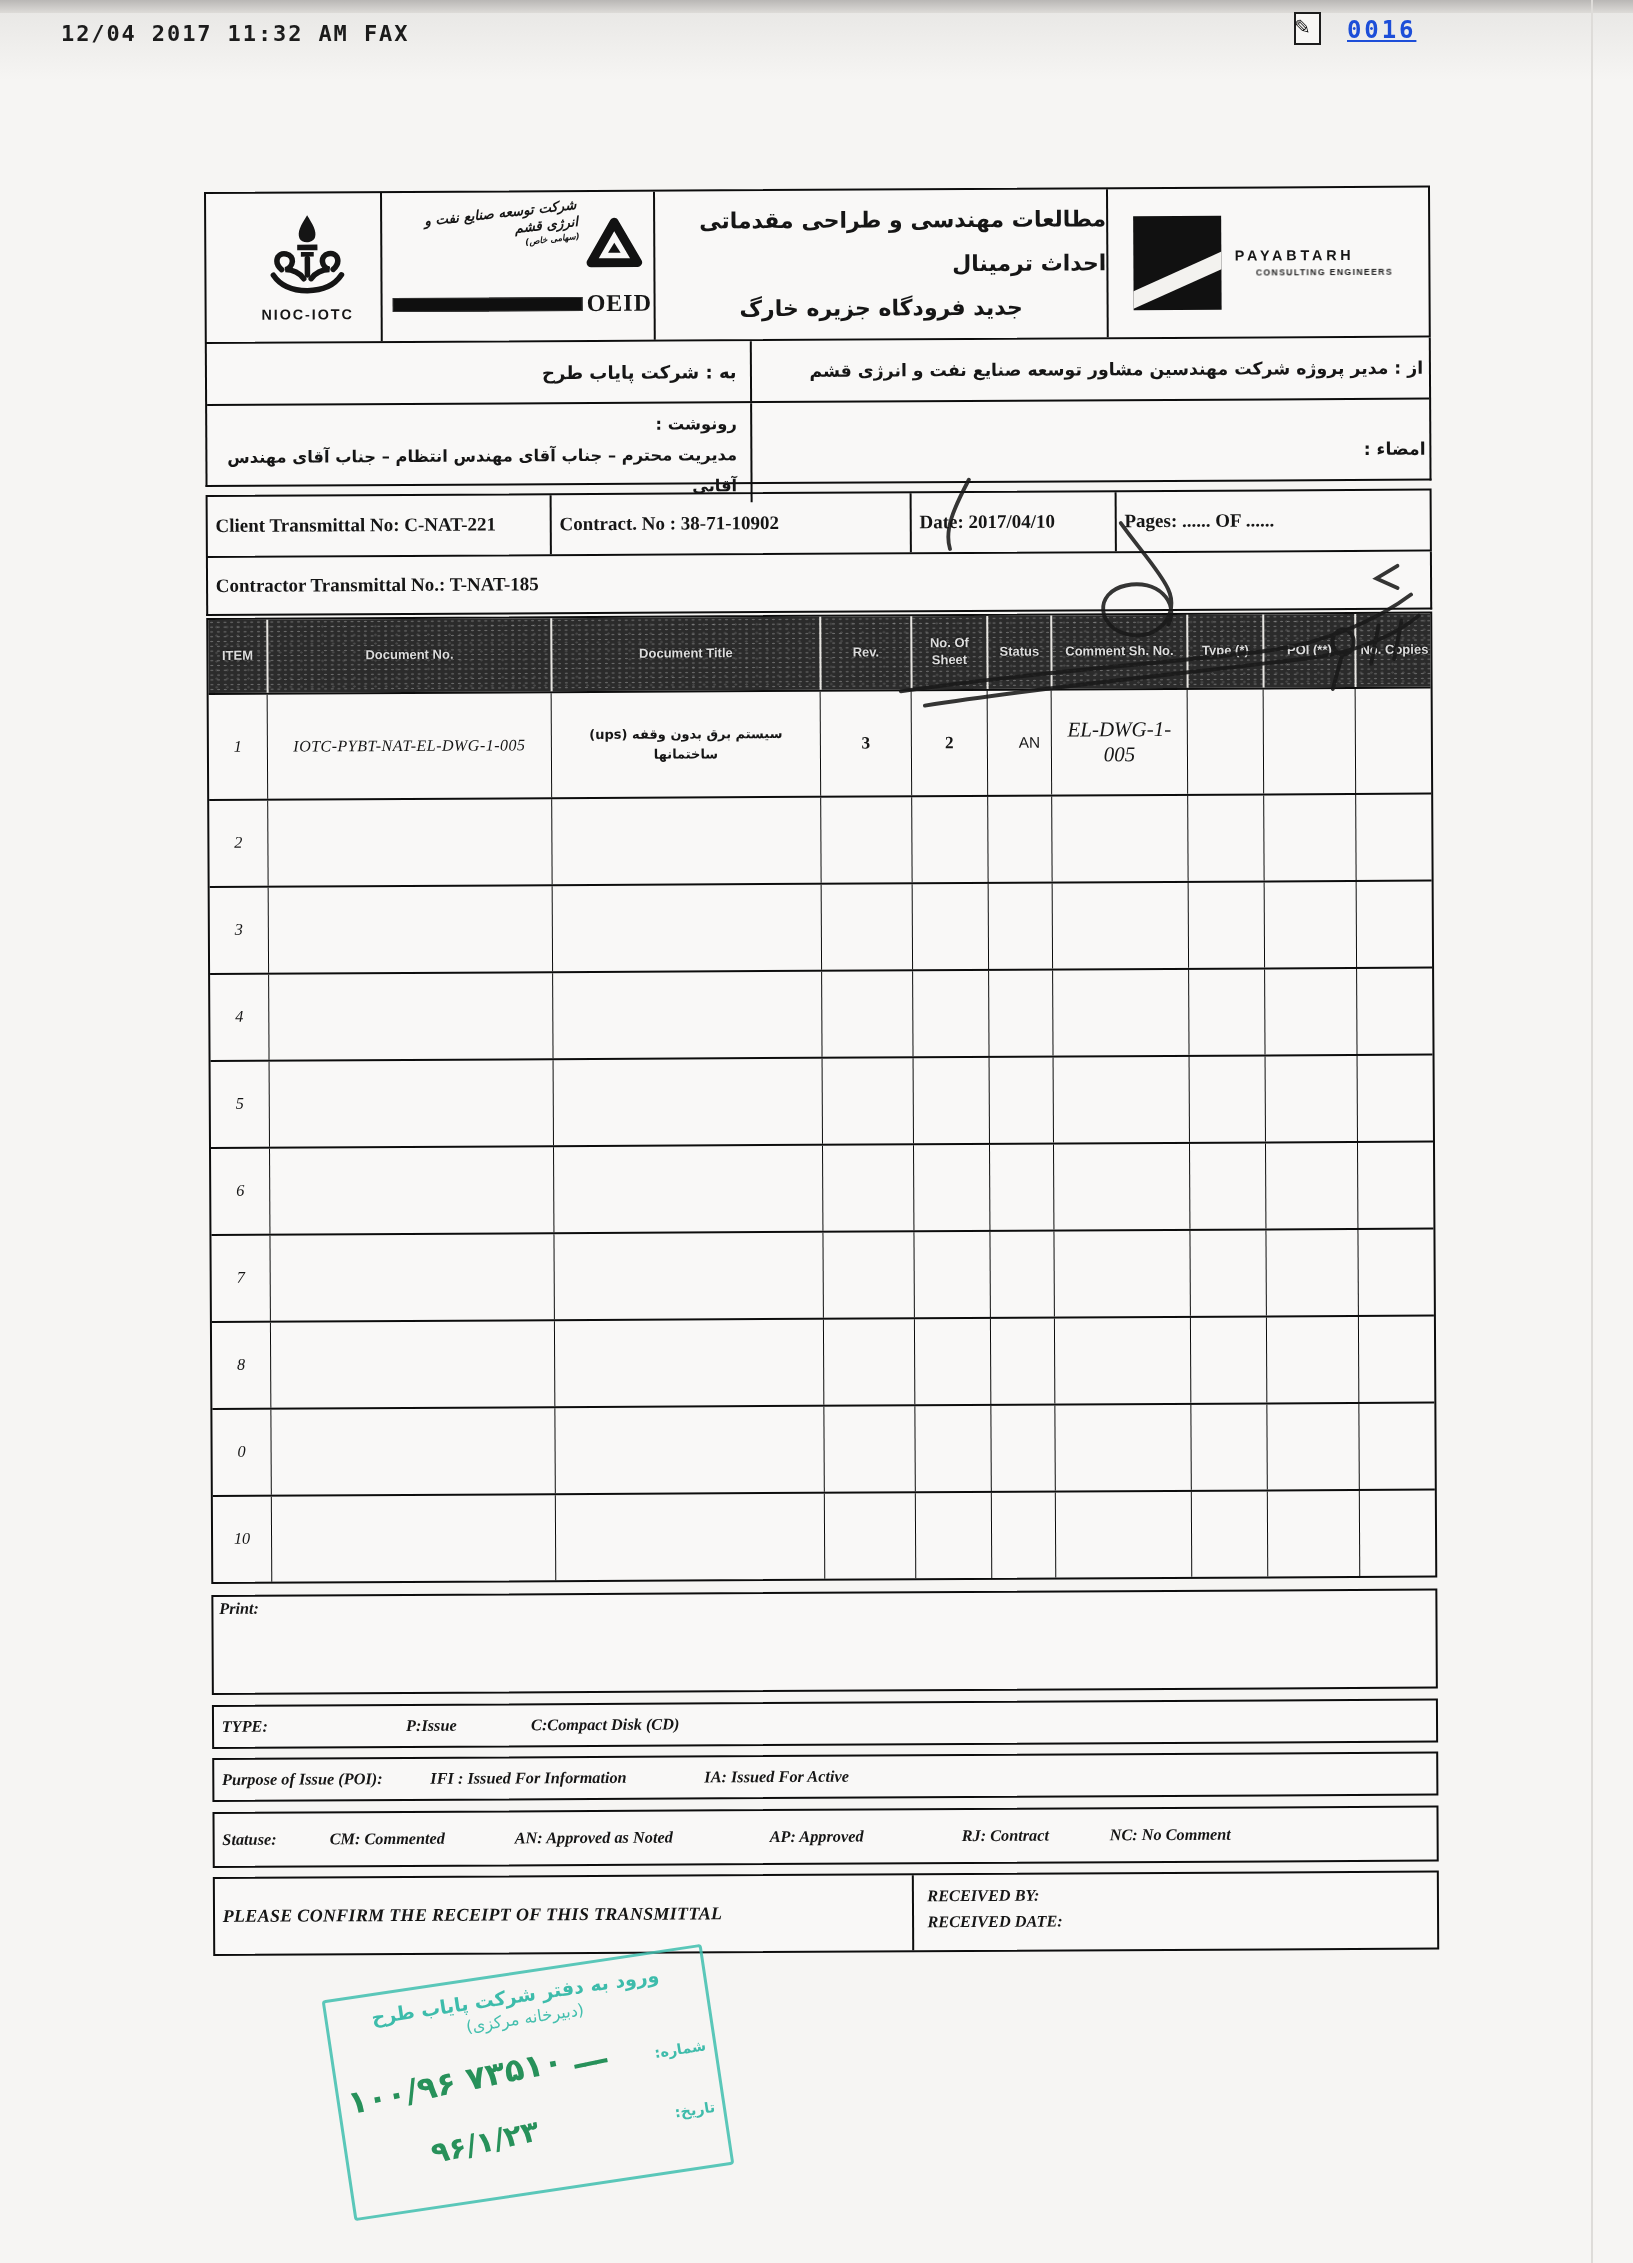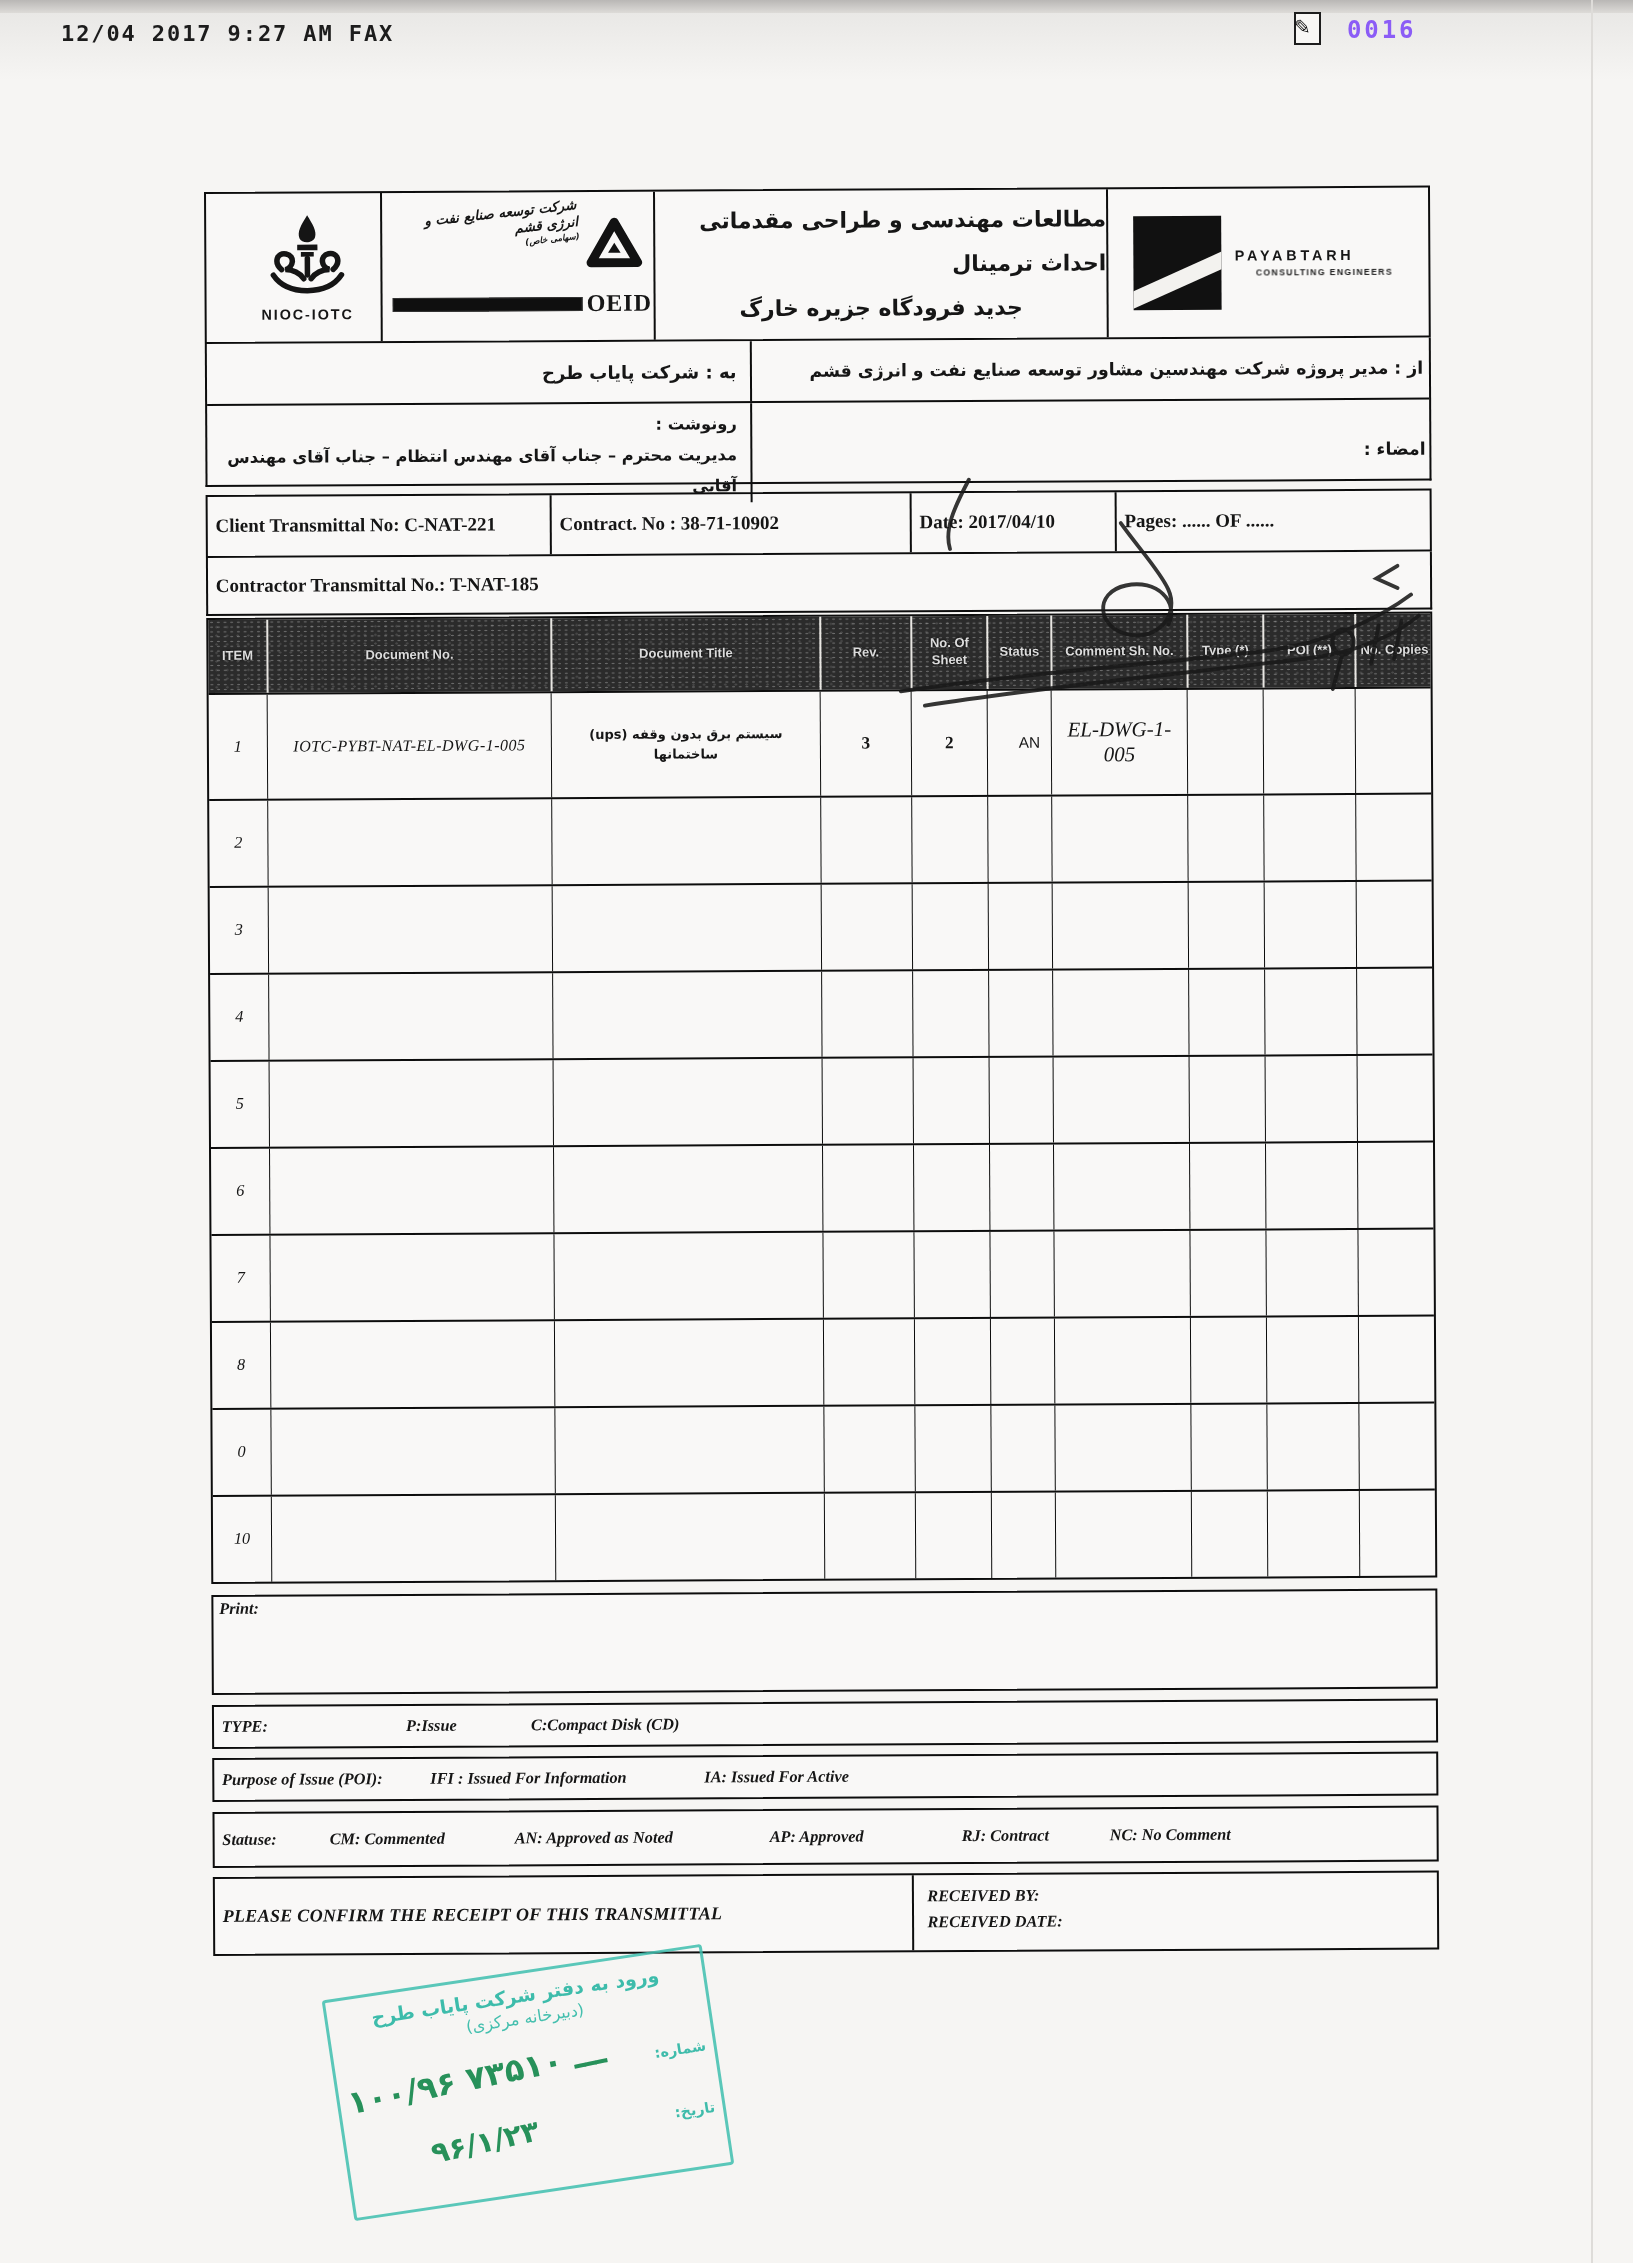--- a/index.html
+++ b/index.html
@@ -12,21 +12,21 @@
   .scan-top-band{position:absolute;left:0;top:0;width:1633px;height:13.4px;
     background:linear-gradient(180deg,#b9b7b5,#dddbd8);}
   .scan-top-fade{position:absolute;left:0;top:13.4px;width:1633px;height:67px;
     background:linear-gradient(180deg,#e9e8e6,rgba(246,245,243,0));}
   .scan-right-edge{position:absolute;top:0;left:1591px;width:1.9px;height:2263px;background:#dedcd9;}
 
   
   .fax-line{position:absolute;left:61px;top:21px;
     font-family:"DejaVu Sans Mono", monospace;font-weight:bold;font-size:22px;letter-spacing:1.9px;color:#1c1c1c;}
   .fax-page{position:absolute;left:1347px;top:16.3px;
-    font-family:"DejaVu Sans Mono", monospace;font-weight:bold;font-size:24px;letter-spacing:2.9px;color:#8b5cf6;}
+    font-family:"DejaVu Sans Mono", monospace;font-weight:bold;font-size:24px;letter-spacing:2.9px;color:#1d4ed8;text-decoration:underline;}
   .fax-icon{position:absolute;left:1294px;top:11.5px;width:23px;height:29px;
     border:2.9px solid #1d1d1d;background:#f8f7f5;}
   .fax-icon span{position:absolute;left:-1.9px;top:1px;font-size:20px;font-family:"DejaVu Sans",sans-serif;}
 
   
   .form{position:absolute;left:204px;top:192px;width:1226px;transform:rotate(-0.3deg);transform-origin:top left;}
   .box{border:2.9px solid #0d0d0d;background:rgba(255,255,255,0.35);box-sizing:border-box;}
 
   
   .letterhead{display:grid;grid-template-columns:174px 273px 453px 1fr;height:152px;}
@@ -126,21 +126,21 @@
   .stamp .s-no{left:7.7px;top:77px;font-size:32px;transform:rotate(-3deg);letter-spacing:1px;}
   .stamp .s-date{left:83px;top:144px;font-size:29px;transform:rotate(-4deg);letter-spacing:1.9px;}
 </style>
 </head>
 <body>
 
 <div class="scan-top-band"></div>
 <div class="scan-top-fade"></div>
 <div class="scan-right-edge"></div>
 
-<div class="fax-line">12/04 2017 9:27 AM FAX</div>
+<div class="fax-line">12/04 2017 11:32 AM FAX</div>
 <div class="fax-icon">
     <span>✎</span>
   </div>
 <div class="fax-page">0016</div>
 
 <div class="form">
 
   <div class="letterhead box">
     <div class="lh-nioc">
       <svg width="100" height="92" viewBox="0 0 100 100">

